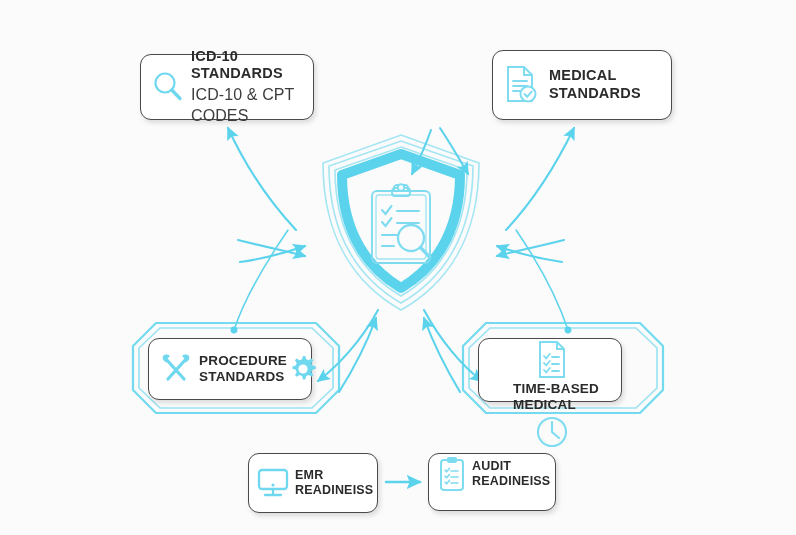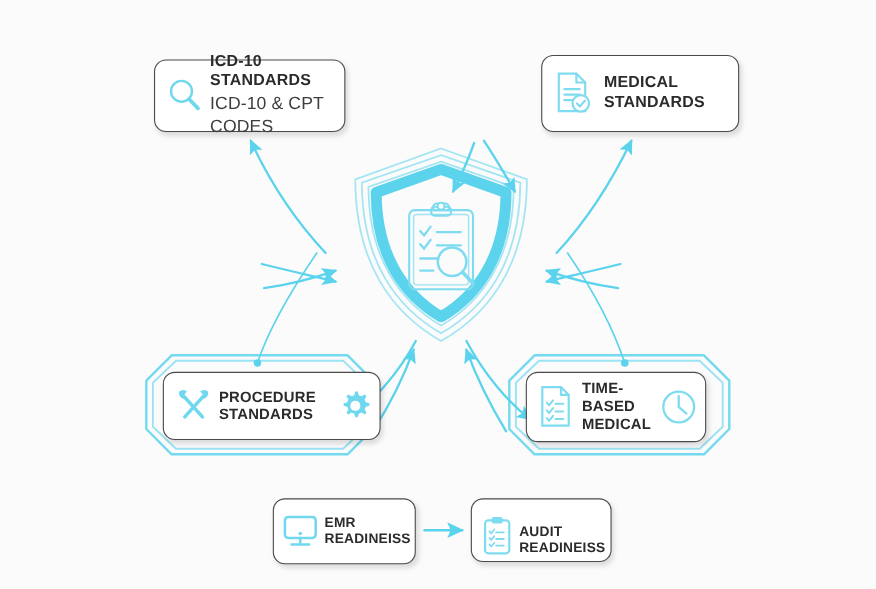--- a/index.html
+++ b/index.html
@@ -29,27 +29,27 @@
   .t1{
     font-size:14.5px;font-weight:bold;color:#2b2b2b;letter-spacing:.2px;line-height:1.22;
   }
   .t2{font-size:16px;color:#3d3d3d;letter-spacing:.1px;line-height:1.3;margin-top:2px;}
 
   
   #card-icd{left:140px;top:54px;width:174px;height:66px;padding:0 10px 0 8px;}
   #card-icd .txt{margin-left:4px;justify-content:center;}
   #card-med{left:492px;top:50px;width:180px;height:70px;padding:0 10px 0 10px;}
   #card-med .txt{margin-left:10px;}
-  #card-proc{left:148px;top:338px;width:198px;height:62px;padding:0 6px 0 8px;}
+  #card-proc{left:148px;top:338px;width:164px;height:62px;padding:0 6px 0 8px;}
   #card-proc .txt{margin-left:4px;flex:1;}
-  #card-time{left:478px;top:338px;width:164px;height:64px;padding:0 6px 0 10px;}
+  #card-time{left:478px;top:338px;width:144px;height:64px;padding:0 6px 0 10px;flex-direction:column;}
   #card-time .txt{margin-left:8px;flex:1;}
   #card-emr{left:248px;top:453px;width:130px;height:60px;padding:0 6px 0 6px;}
   #card-emr .txt{margin-left:4px;}
-  #card-audit{left:428px;top:453px;width:128px;height:58px;padding:0 6px 4px 8px;align-items:flex-end;}
+  #card-audit{left:428px;top:453px;width:128px;height:58px;padding:0 6px 16px 8px;}
   #card-audit .txt{margin-left:5px;}
   #card-emr .t1,#card-audit .t1{font-size:12.5px;}
   #card-proc .t1,#card-time .t1{font-size:13.5px;}
 
   .deco{position:absolute;z-index:3;pointer-events:none;}
   #deco-proc{left:128px;top:318px;}
   #deco-time{left:458px;top:318px;}
 
   #shield{position:absolute;left:313px;top:130px;z-index:4;}
 </style>

